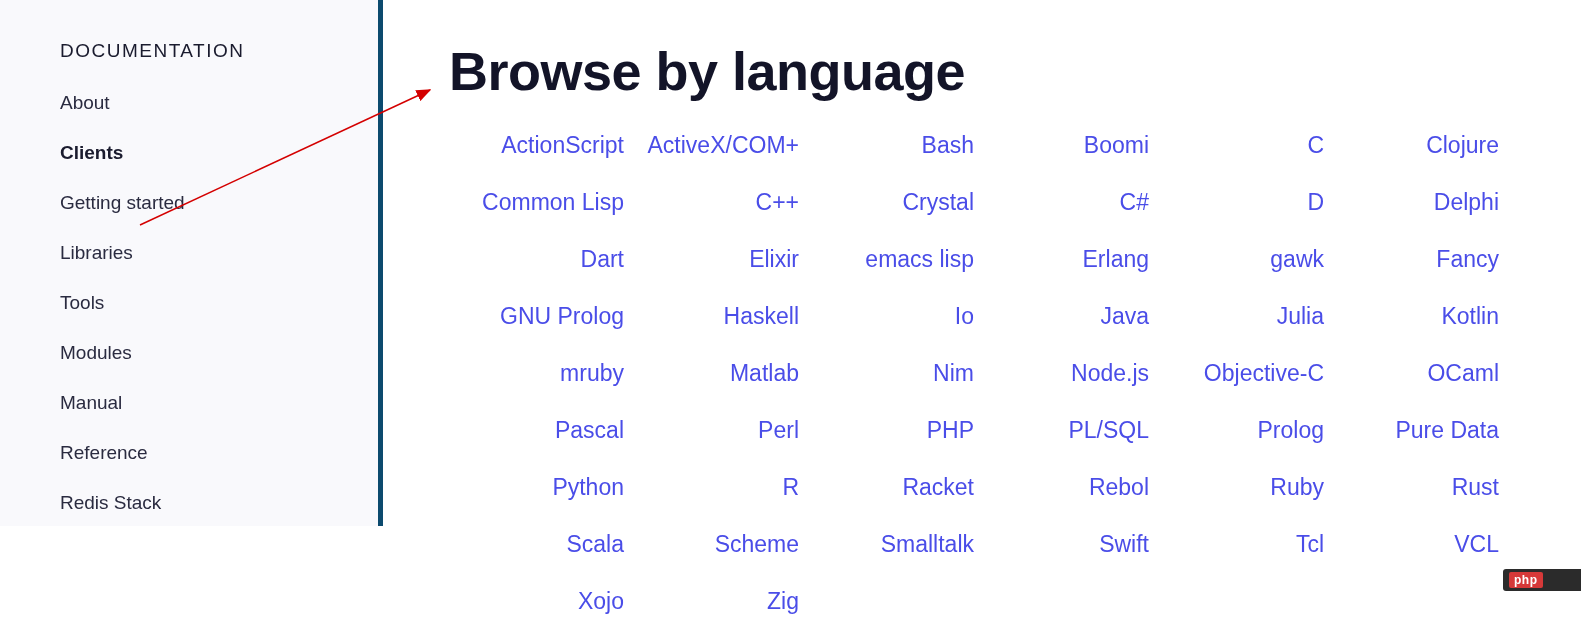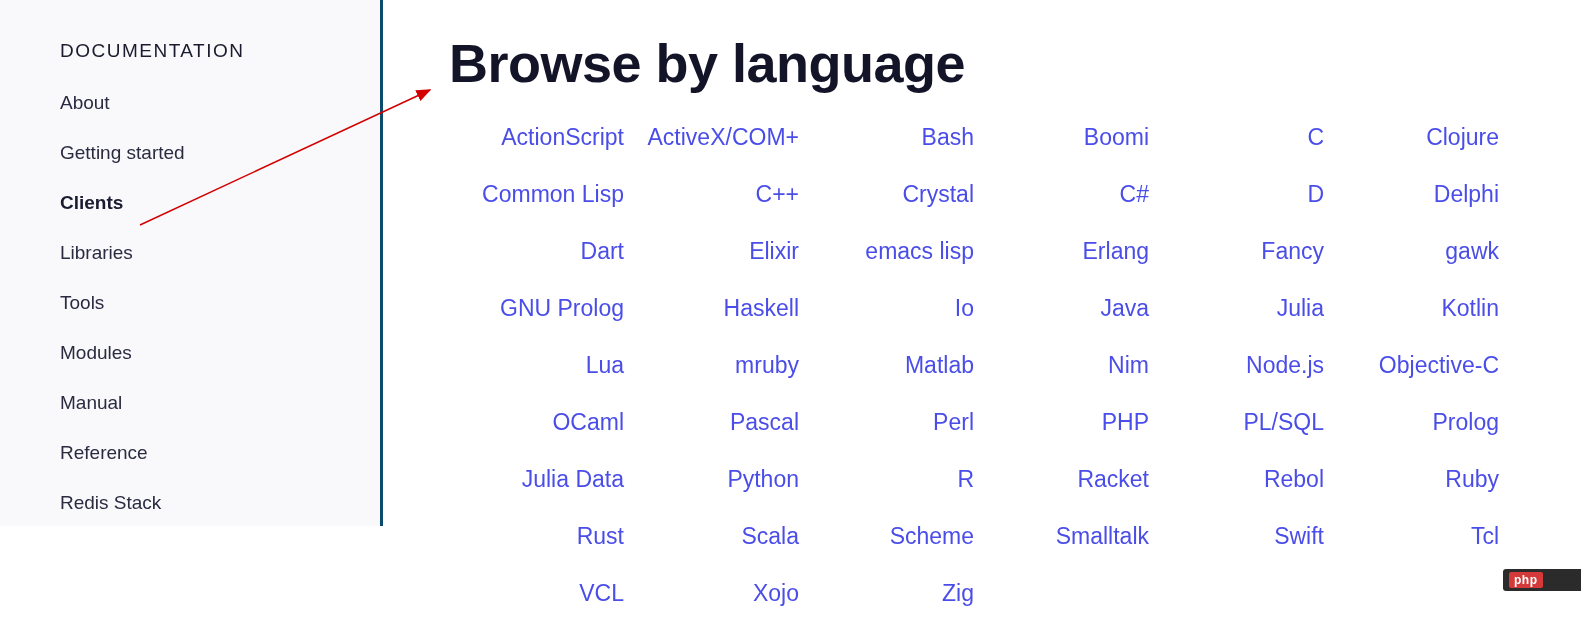--- a/index.html
+++ b/index.html
@@ -15,21 +15,21 @@
       overflow: hidden;
       position: relative;
     }
     .sidebar {
       position: absolute;
       left: 0;
       top: 0;
       width: 383px;
       height: 526px;
       background: #f9f9fc;
-      border-right: 3px solid #0c4a6e;
+      border-right: 5px solid #0c4a6e;
       padding: 40px 0 0 60px;
     }
     .sidebar-heading {
       font-size: 19px;
       font-weight: 500;
       letter-spacing: 1.5px;
       color: #1a1b2e;
       margin-bottom: 30px;
     }
     .sidebar-item {
@@ -42,21 +42,21 @@
     .sidebar-item.active {
       font-weight: 700;
       color: #1a1b2e;
     }
     .main {
       position: absolute;
       left: 383px;
       top: 0;
       width: 1198px;
       height: 619px;
-      padding: 32px 0 0 66px;
+      padding: 40px 0 0 66px;
       background: #ffffff;
     }
     .page-title {
       font-size: 54px;
       font-weight: 600;
       color: #131428;
       margin-bottom: 30px;
       letter-spacing: -0.5px;
     }
     .language-grid {
@@ -103,22 +103,22 @@
       border-radius: 2px;
       letter-spacing: 0.5px;
     }
   </style>
 </head>
 <body>
 
 <div class="sidebar">
   <div class="sidebar-heading">DOCUMENTATION</div>
   <div class="sidebar-item">About</div>
+  <div class="sidebar-item active">Clients</div>
   <div class="sidebar-item">Getting started</div>
-  <div class="sidebar-item active">Clients</div>
   <div class="sidebar-item">Libraries</div>
   <div class="sidebar-item">Tools</div>
   <div class="sidebar-item">Modules</div>
   <div class="sidebar-item">Manual</div>
   <div class="sidebar-item">Reference</div>
   <div class="sidebar-item">Redis Stack</div>
 </div>
 
 <div class="main">
   <h1 class="page-title">Browse by language</h1>
@@ -132,41 +132,40 @@
     <a class="language-link">Common Lisp</a>
     <a class="language-link">C++</a>
     <a class="language-link">Crystal</a>
     <a class="language-link">C#</a>
     <a class="language-link">D</a>
     <a class="language-link">Delphi</a>
     <a class="language-link">Dart</a>
     <a class="language-link">Elixir</a>
     <a class="language-link">emacs lisp</a>
     <a class="language-link">Erlang</a>
+    <a class="language-link">gawk</a>
     <a class="language-link">Fancy</a>
-    <a class="language-link">gawk</a>
     <a class="language-link">GNU Prolog</a>
     <a class="language-link">Haskell</a>
     <a class="language-link">Io</a>
     <a class="language-link">Java</a>
     <a class="language-link">Julia</a>
     <a class="language-link">Kotlin</a>
-    <a class="language-link">Lua</a>
     <a class="language-link">mruby</a>
     <a class="language-link">Matlab</a>
     <a class="language-link">Nim</a>
     <a class="language-link">Node.js</a>
     <a class="language-link">Objective-C</a>
     <a class="language-link">OCaml</a>
     <a class="language-link">Pascal</a>
     <a class="language-link">Perl</a>
     <a class="language-link">PHP</a>
     <a class="language-link">PL/SQL</a>
     <a class="language-link">Prolog</a>
-    <a class="language-link">Julia Data</a>
+    <a class="language-link">Pure Data</a>
     <a class="language-link">Python</a>
     <a class="language-link">R</a>
     <a class="language-link">Racket</a>
     <a class="language-link">Rebol</a>
     <a class="language-link">Ruby</a>
     <a class="language-link">Rust</a>
     <a class="language-link">Scala</a>
     <a class="language-link">Scheme</a>
     <a class="language-link">Smalltalk</a>
     <a class="language-link">Swift</a>

